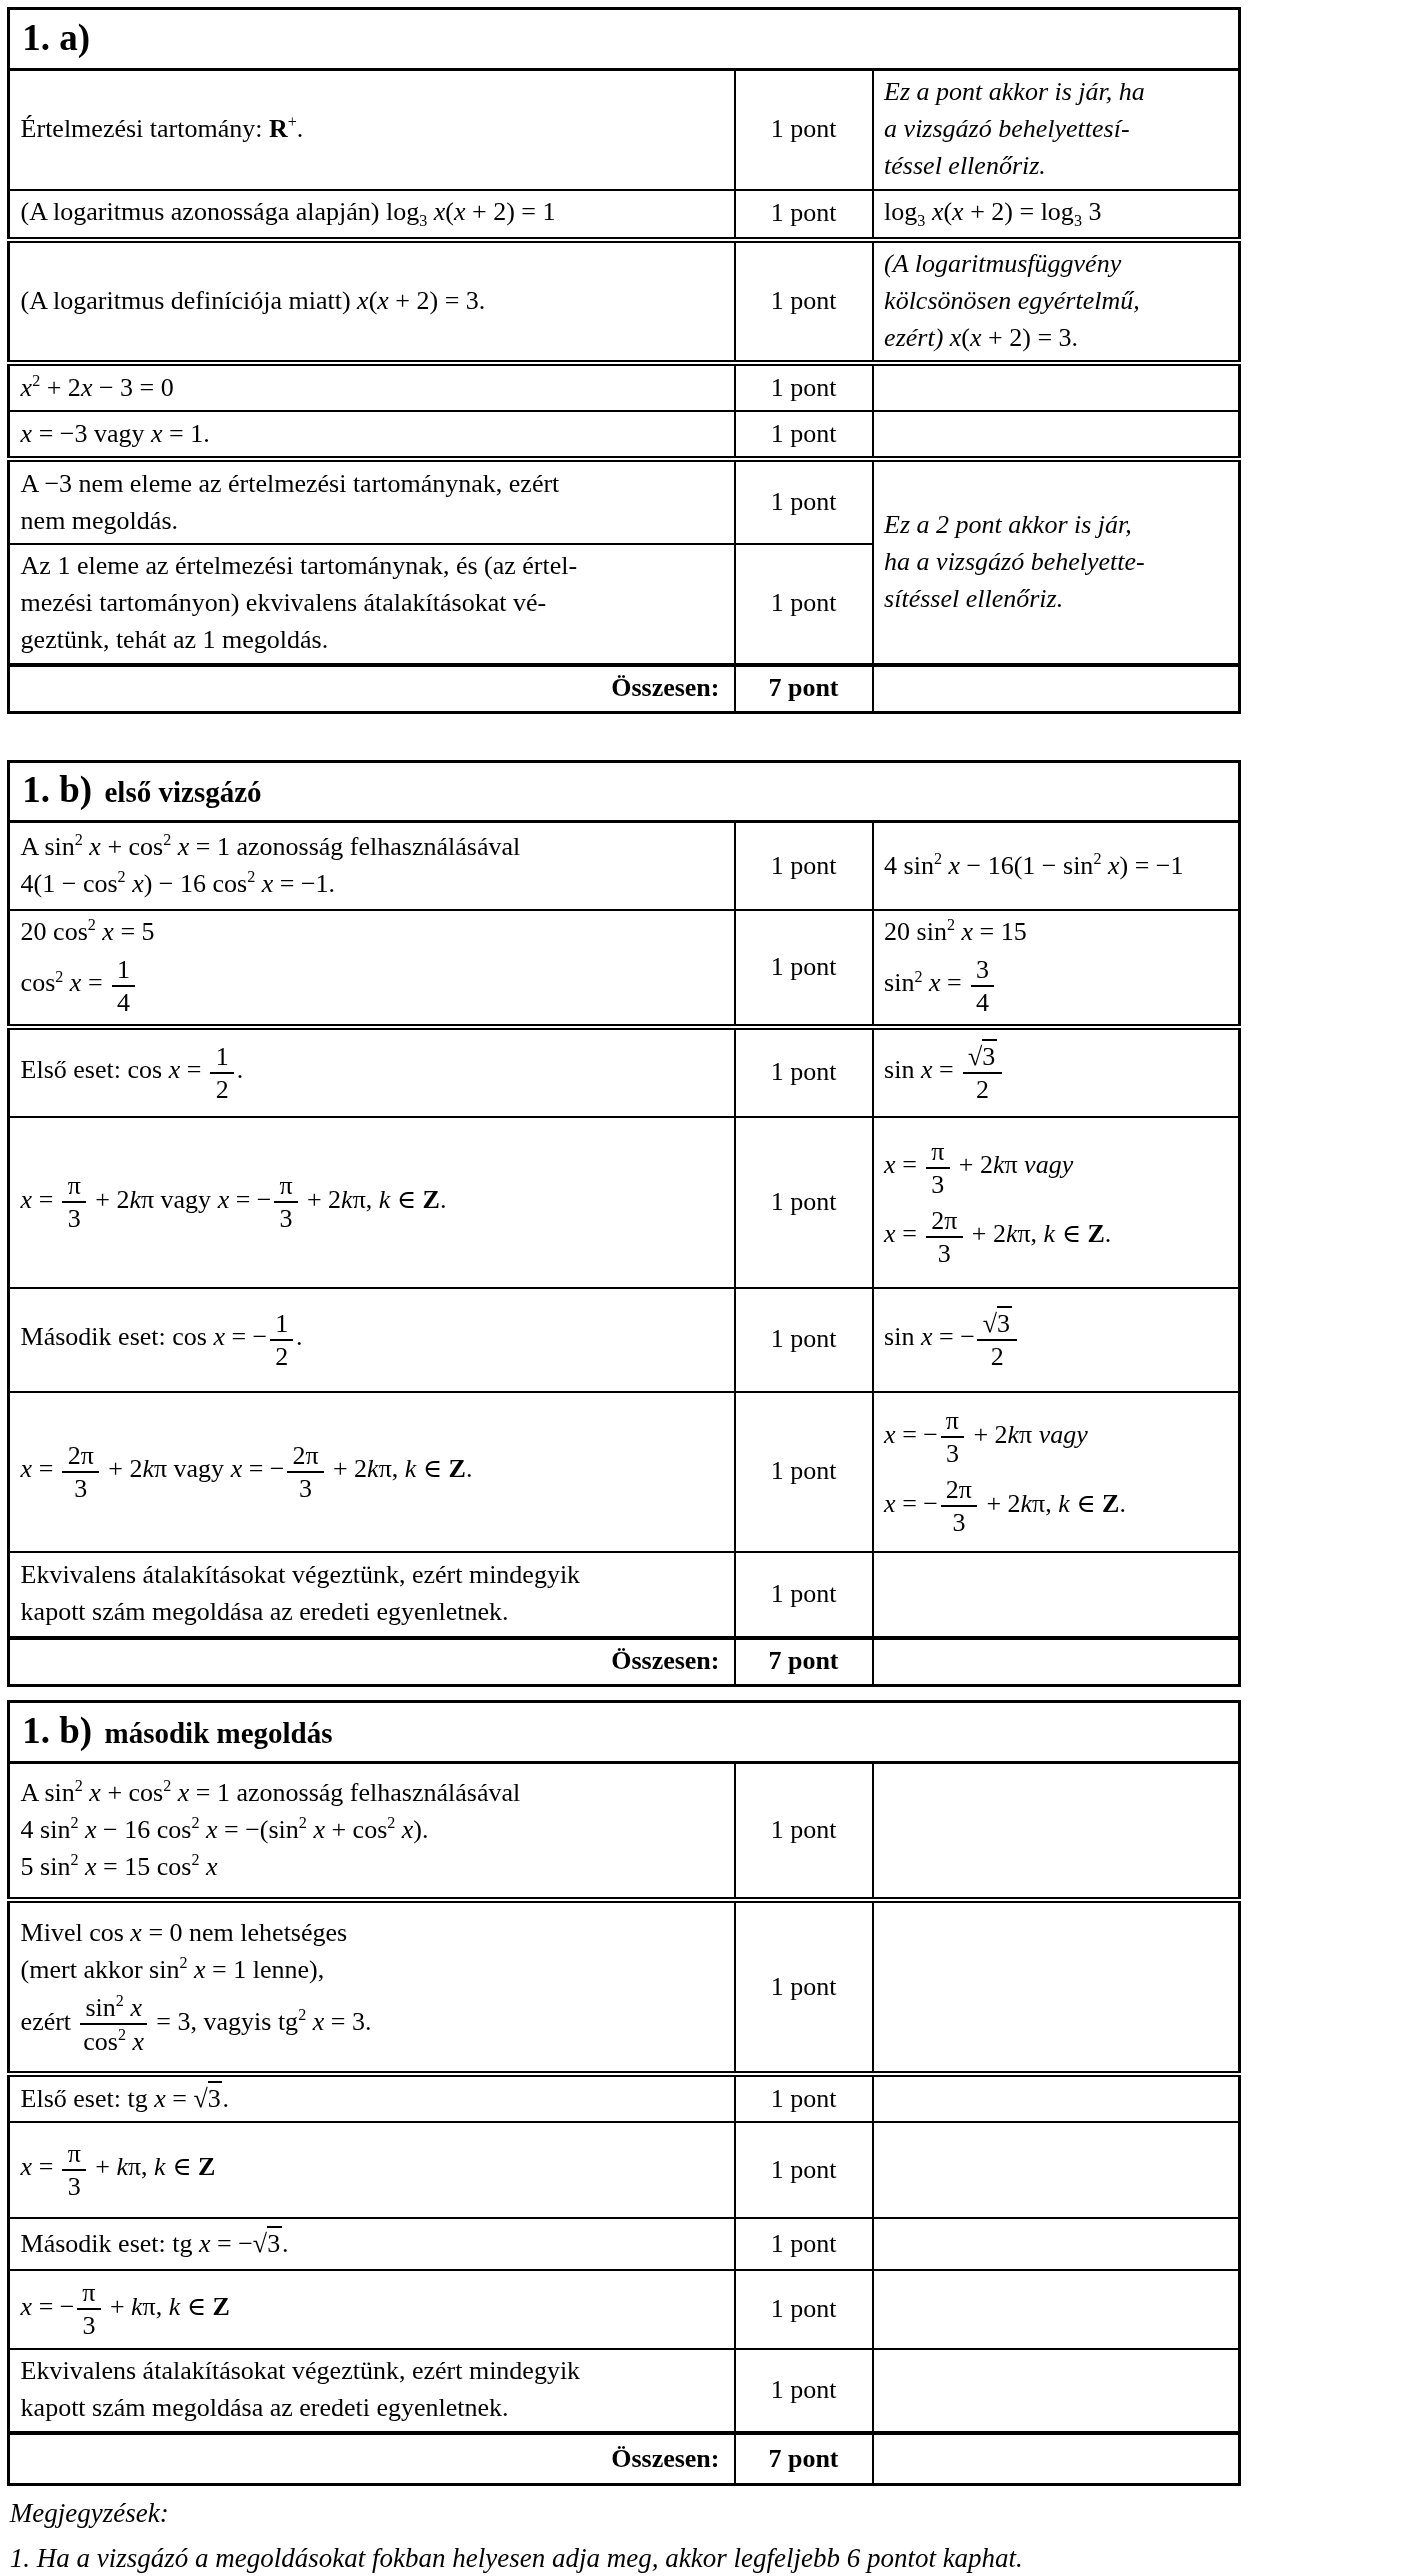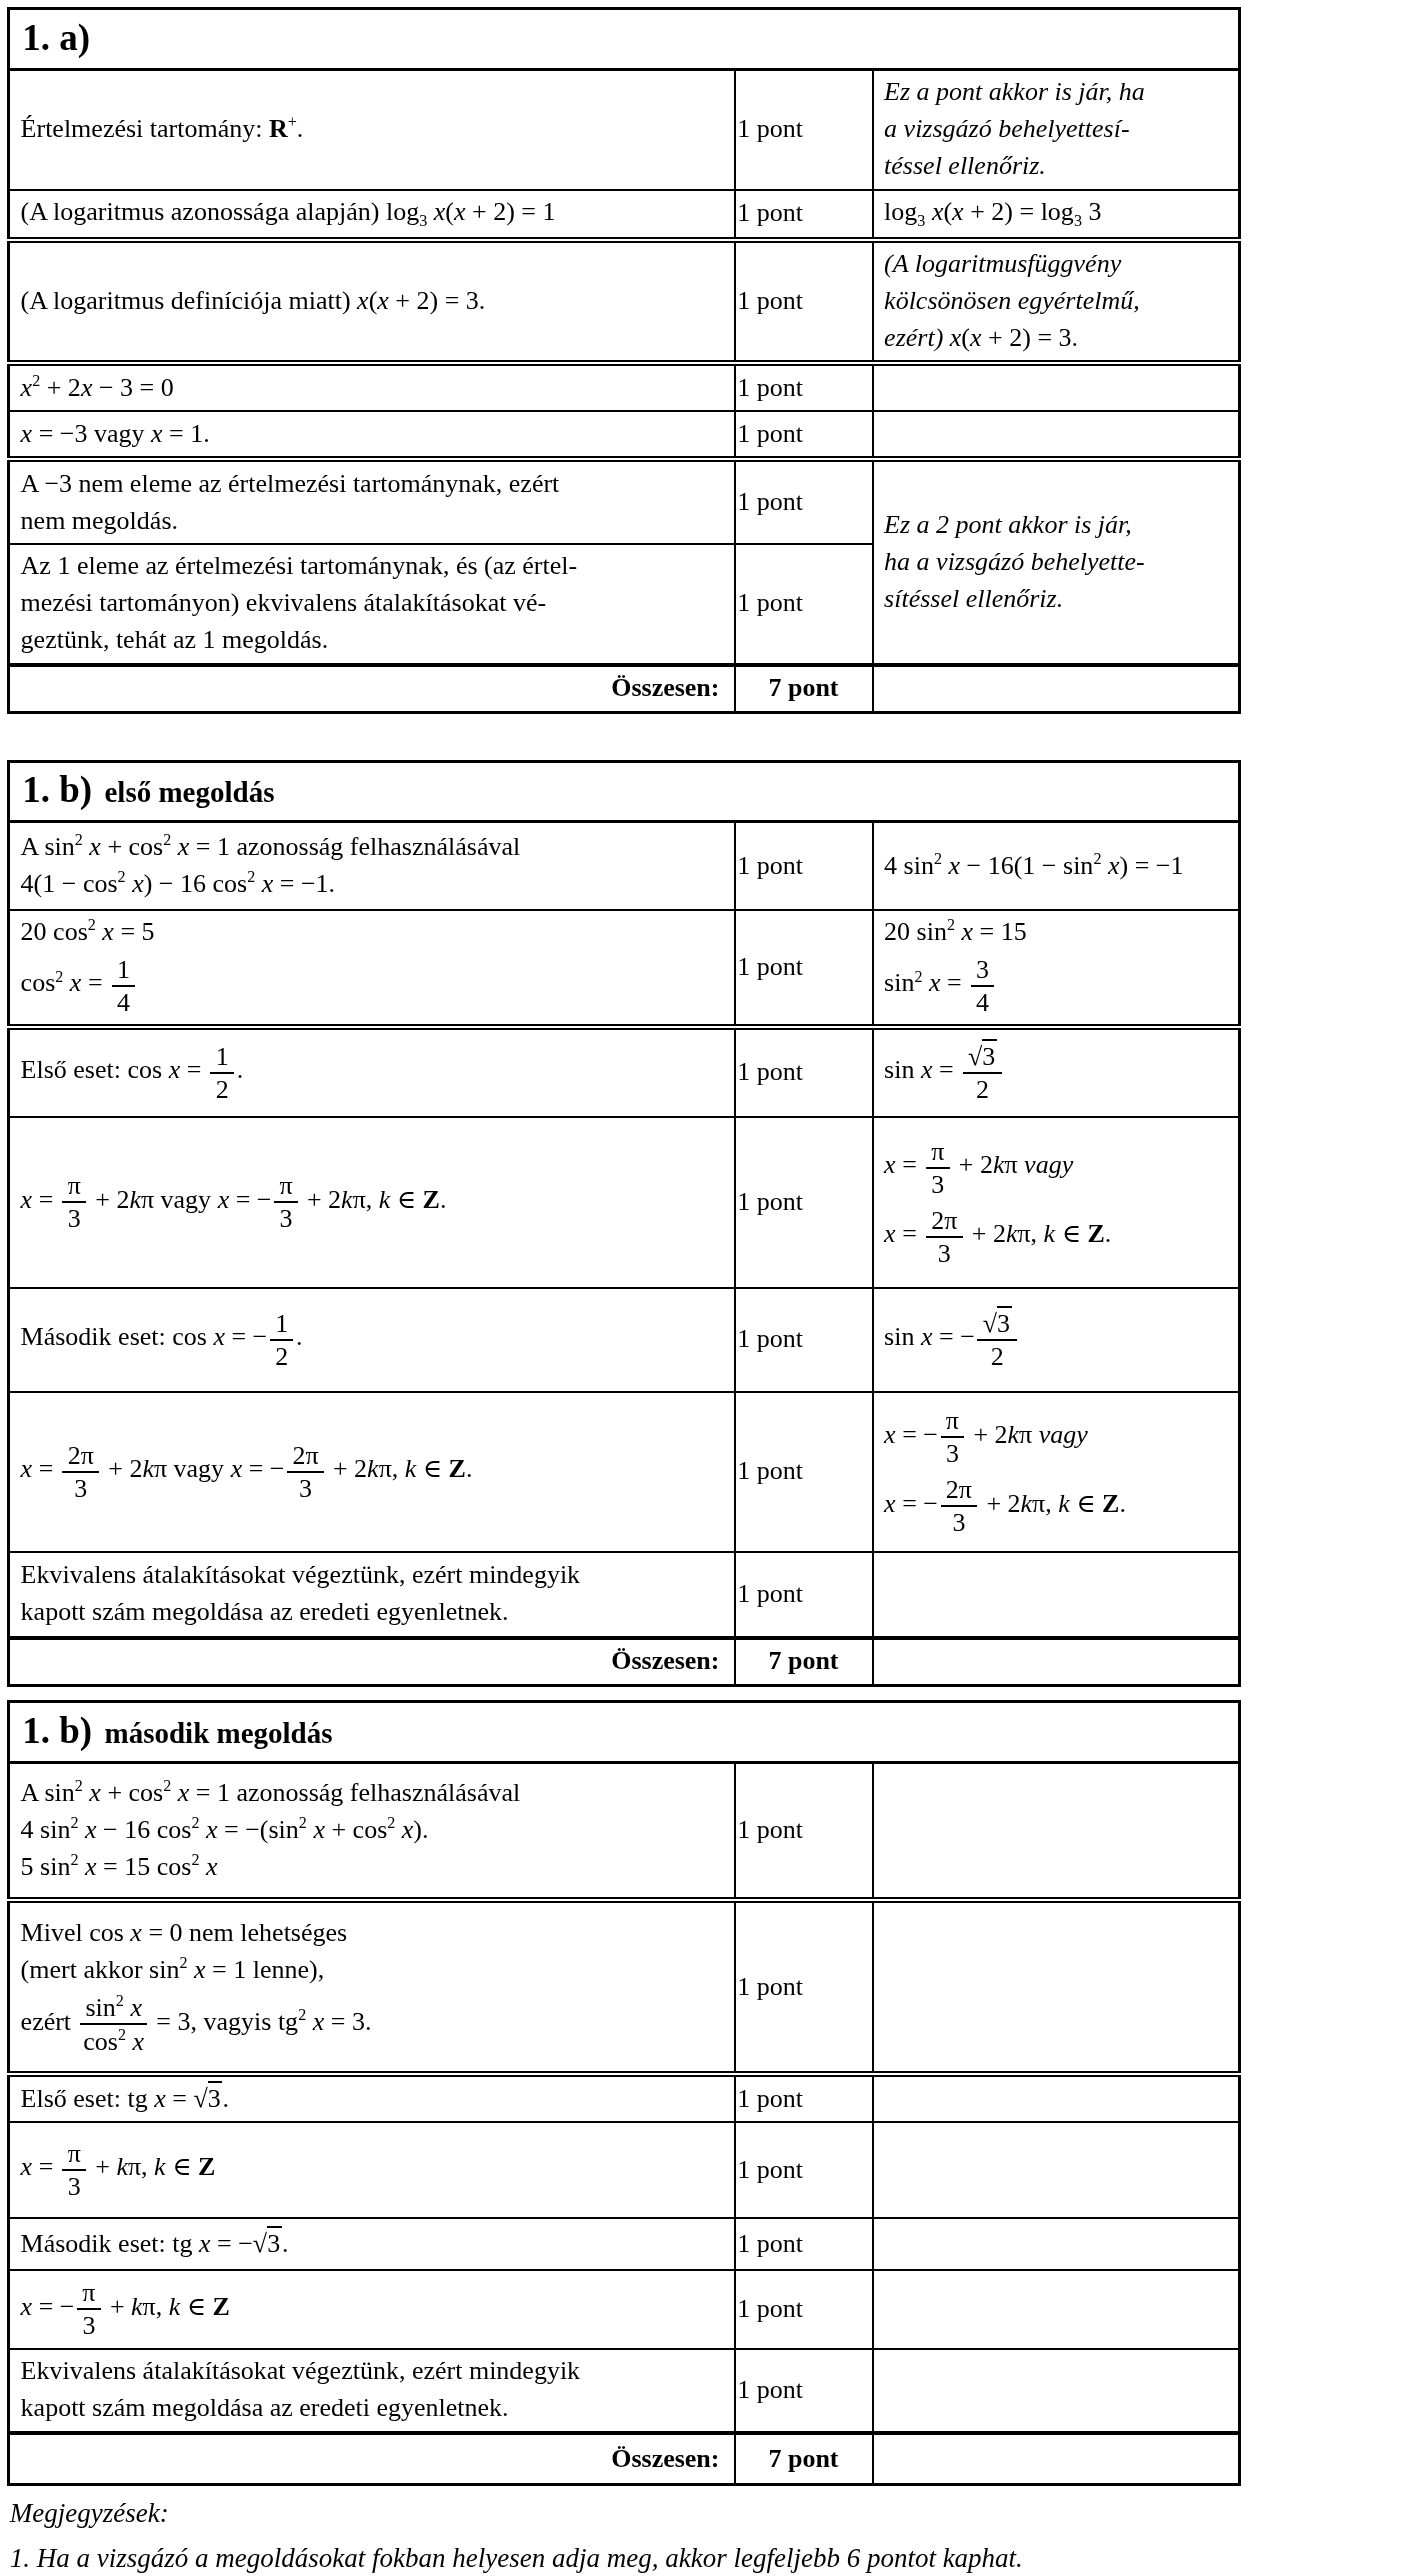--- a/index.html
+++ b/index.html
@@ -23,21 +23,21 @@
     vertical-align:middle;
     line-height:1.42;
   }
   tr.hdr td{
     border-bottom:3.5px solid #000;
     padding:1.8px 7px 3.5px 12.3px;
     font-weight:bold;
   }
   .ttl{font-size:37px;font-weight:bold;}
   .sub{font-size:29px;font-weight:bold;margin-left:12.3px;}
-  td.pt{padding:3.5px 1.8px;}
+  td.pt{text-align:center;padding:3.5px 1.8px;}
   td.note{font-style:normal;}
   tr.dbl td{border-top:6.2px double #000;}
   tr.tot td{border-top:4.4px solid #000;font-weight:bold;}
   td.tot-l{text-align:right;padding-right:14px;}
   td.tot-v{text-align:center;padding:3.5px 1.8px;}
   
   .fr{display:inline-block;vertical-align:middle;text-align:center;line-height:1.12;margin:3.5px 2.6px;}
   .fr .nu{display:block;border-bottom:2.6px solid #000;padding:0 5.3px 0.9px;}
   .fr .de{display:block;padding-top:0.9px;}
   
@@ -109,21 +109,21 @@
     </table>
 
   <table class="score t2">
     <colgroup>
         <col style="width:726px">
         <col style="width:138px">
         <col style="width:367px">
       </colgroup>
     <tbody>
         <tr class="hdr" style="height:48px">
-      <td colspan="3"><span class="ttl">1. b)</span><span class="sub">első megoldás</span></td>
+      <td colspan="3"><span class="ttl">1. b)</span><span class="sub">első vizsgázó</span></td>
     </tr>
     <tr style="height:88px">
       <td>A sin<sup>2</sup> <i>x</i> + cos<sup>2</sup> <i>x</i> = 1 azonosság felhasználásával<br>4(1 − cos<sup>2</sup> <i>x</i>) − 16 cos<sup>2</sup> <i>x</i> = −1.</td>
       <td class="pt">1 pont</td>
       <td class="note">4 sin<sup>2</sup> <i>x</i> − 16(1 − sin<sup>2</sup> <i>x</i>) = −1</td>
     </tr>
     <tr style="height:100px">
       <td>20 cos<sup>2</sup> <i>x</i> = 5<br>cos<sup>2</sup> <i>x</i> = <span class="fr"><span class="nu">1</span><span class="de">4</span></span></td>
       <td class="pt">1 pont</td>
       <td class="note">20 sin<sup>2</sup> <i>x</i> = 15<br>sin<sup>2</sup> <i>x</i> = <span class="fr"><span class="nu">3</span><span class="de">4</span></span></td>

